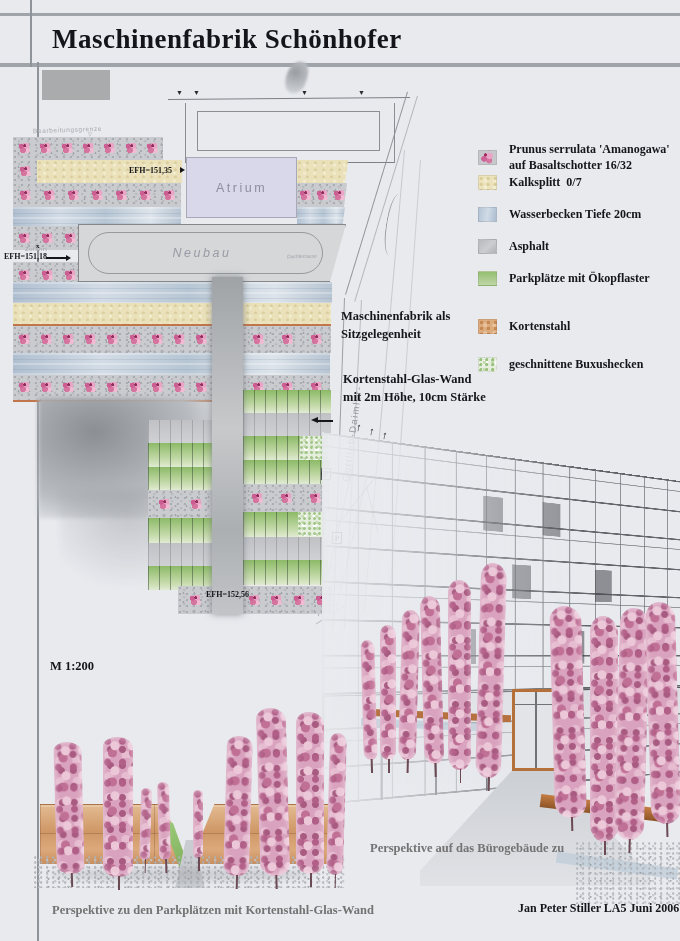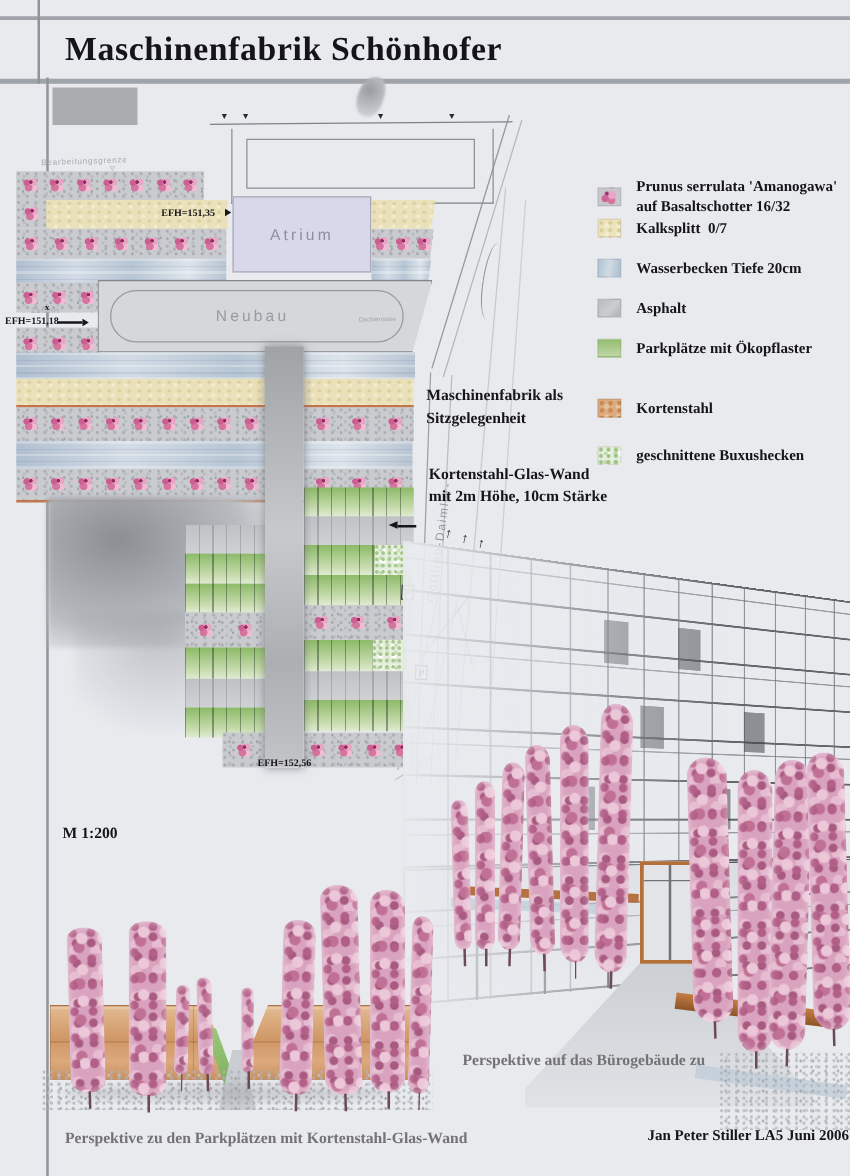--- a/index.html
+++ b/index.html
@@ -49,21 +49,21 @@
     radial-gradient(circle at 42% 62%, #d5759f 0 2.8px, transparent 3.4px),
     radial-gradient(circle at 72% 66%, #f0bcd4 0 2.4px, transparent 3px),
     radial-gradient(circle at 52% 44%, #e58ab4 0 4px, transparent 4.6px);}
 
   
   .sanslab{font-family:"Liberation Sans",sans-serif;color:#9595a2;}
   .efh{font-size:8px;font-weight:700;color:#15151a;white-space:nowrap;}
   .microlab{font-family:"Liberation Sans",sans-serif;font-size:5px;color:#a4a4ab;white-space:nowrap;}
 
   .atrium{background:#d9d8ea;border:1px solid #a8a8b8;display:flex;align-items:center;justify-content:center;}
-  .neubau{background:#d5d7d9;border:1px solid #85878a;clip-path:polygon(0 0,100% 0,94% 100%,0 100%);}
+  .neubau{background:#d5d7d9;border:1px solid #85878a;clip-path:polygon(0 0,100% 0,94% 100%,0 100%);font-style:italic;}
   .neubau .stadium{position:absolute;left:9px;top:7px;right:22px;bottom:7px;border:1px solid #97999d;border-radius:26px;}
 
   .skl{position:absolute;width:1.2px;background:#8a8d91;transform-origin:top center;}
   .sklh{position:absolute;height:1.3px;background:#7d8085;transform-origin:left center;}
 
   .aisle{background:linear-gradient(180deg,#a0a3a6,#c7c9cb 45%,#acafb2 75%,#c2c4c7);
          box-shadow:0 0 7px rgba(110,112,118,.75);}
 
   .tri-up{width:0;height:0;border-left:7px solid transparent;border-right:7px solid transparent;border-bottom:11px solid #15151a;}
   .tri-down{font-size:7px;color:#2a2a2e;line-height:7px;}
@@ -325,21 +325,21 @@
 
   <div class="abs gravel tree-row" style="left:178px;top:586px;width:34px;height:28px;">
       <span class="tree"></span>
     </div>
   <div class="abs gravel tree-row" style="left:243px;top:586px;width:89px;height:28px;">
       <span class="tree"></span>
       <span class="tree"></span>
       <span class="tree"></span>
       <span class="tree"></span>
     </div>
-  <div class="abs efh" style="left:206px;top:606px;z-index:5;text-align:center;">EFH=152,56</div>
+  <div class="abs efh" style="left:206px;top:590px;z-index:5;text-align:center;">EFH=152,56</div>
 
   <div class="pbadge abs" style="left:321px;top:468px;">
       <span>P</span>
     </div>
   <div class="pbadge abs" style="left:332px;top:532px;">
       <span>P</span>
     </div>
 
   <div class="anno" style="left:341px;top:307px;">Maschinenfabrik als
 Sitzgelegenheit</div>

